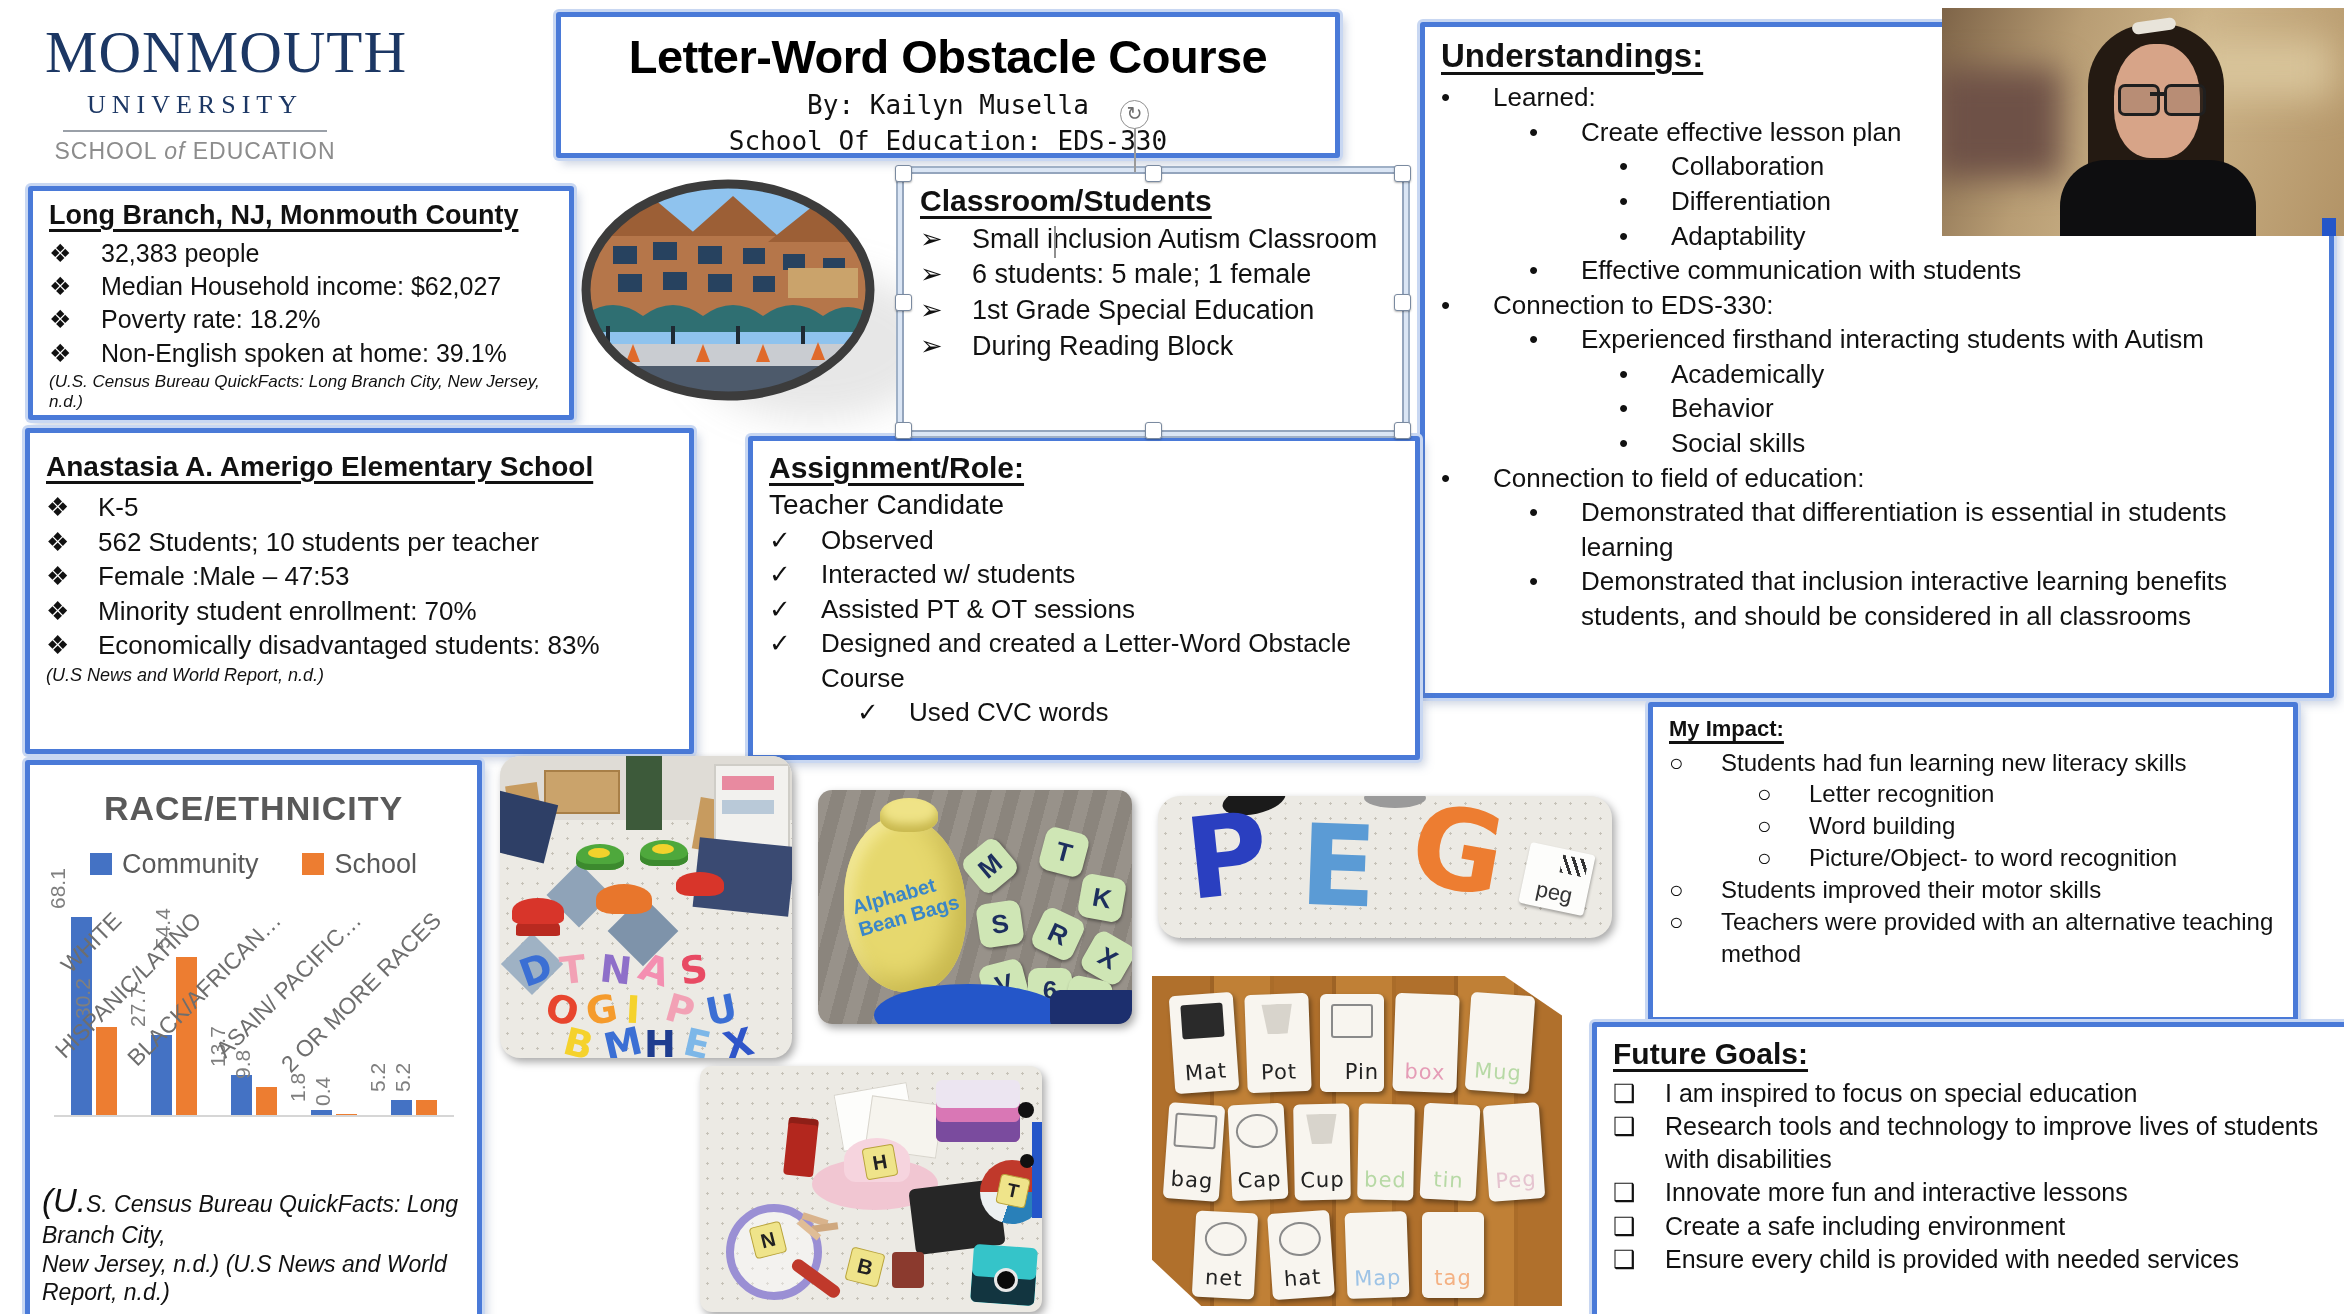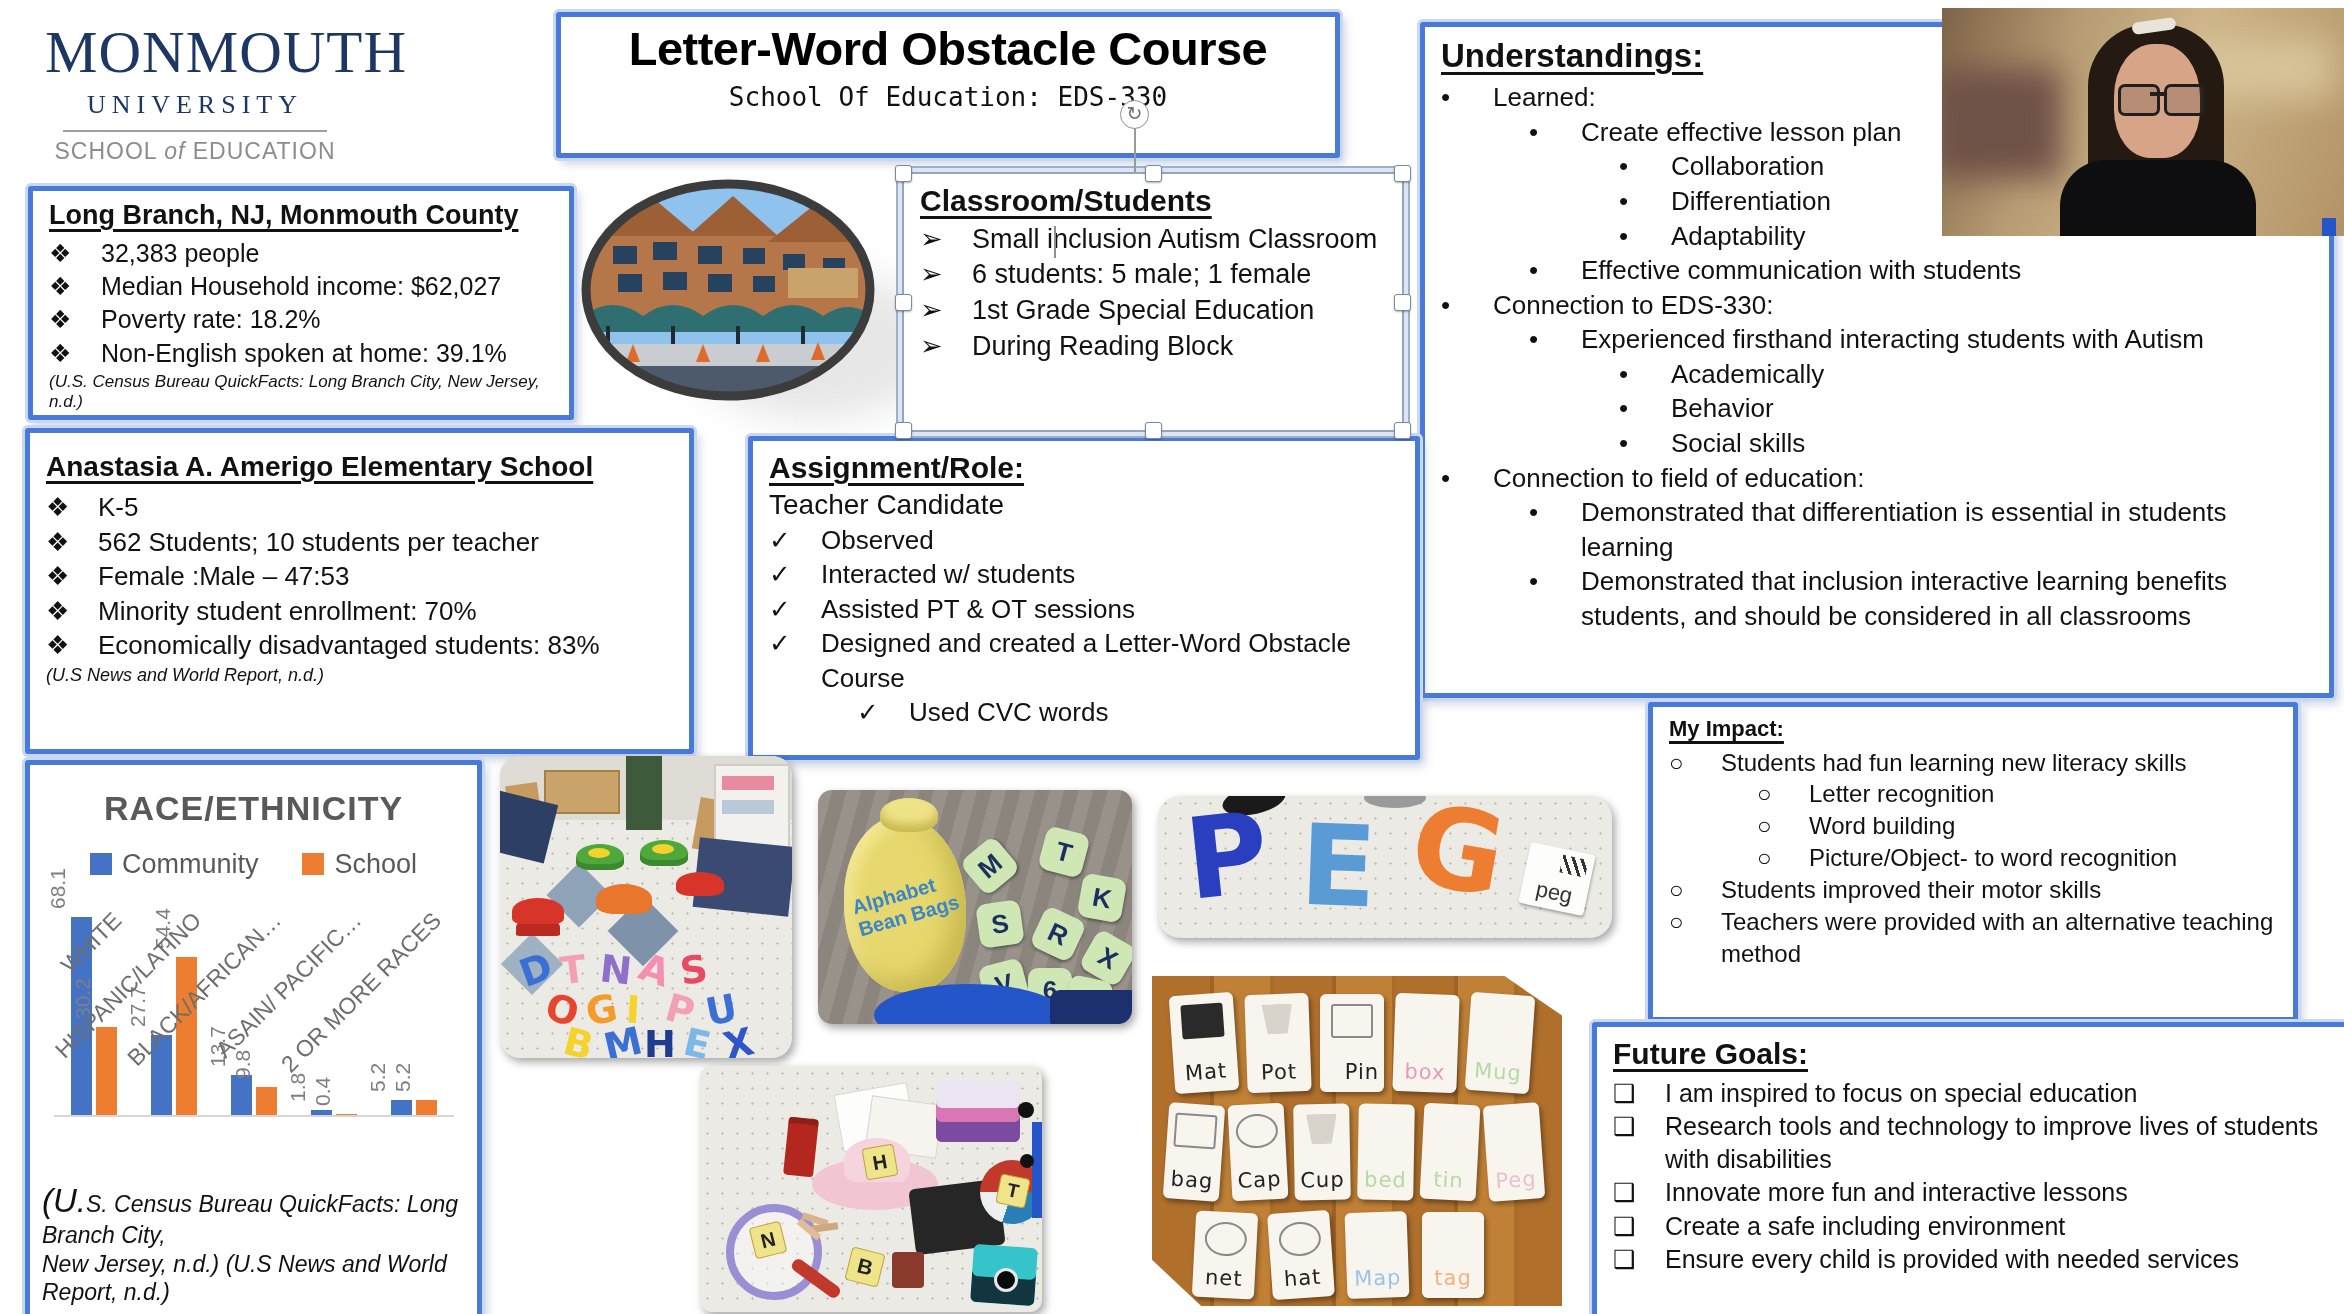--- a/index.html
+++ b/index.html
@@ -22,21 +22,21 @@
   
   .logo{position:absolute;left:45px;top:18px;width:300px;text-align:center;color:#1c3764;}
   .logo .l1{font-family:"Liberation Serif",serif;font-size:59px;letter-spacing:1px;}
   .logo .l2{font-family:"Liberation Serif",serif;font-size:26px;letter-spacing:6px;margin-top:3px;}
   .logo .rule{height:2px;background:#9aa0a8;margin:10px 18px 6px 18px;}
   .logo .l3{font-size:23px;color:#8c8c8c;letter-spacing:1px;}
   .logo .l3 .of{font-style:italic;}
 
   
   .titlebox{left:556px;top:12px;width:774px;height:136px;text-align:center;}
-  .titlebox .t{font-size:47px;font-weight:800;letter-spacing:-.5px;margin-top:4px;color:#000;}
+  .titlebox .t{font-size:47px;font-weight:800;letter-spacing:-.5px;margin-top:12px;color:#000;}
   .titlebox .s{font-family:"DejaVu Sans Mono",monospace;font-size:26px;margin-top:6px;color:#111;}
 
   
   .selected-box{position:absolute;left:902px;top:172px;width:466px;height:242px;background:#fff;
                 border:2px solid #94a5bd;box-shadow:0 0 0 4px #dbe6f5,0 0 0 6px #9fb0c6;z-index:20;}
   .handle{position:absolute;width:15px;height:15px;background:#fff;border:1px solid #7a8aa0;border-radius:3px;
           box-shadow:0 1px 2px rgba(0,0,0,.3);z-index:24;}
   .rotate-stem{position:absolute;left:1134px;top:128px;width:1.5px;height:44px;background:#9a9a9a;z-index:22;}
   .rotate-handle{position:absolute;left:1120px;top:100px;width:27px;height:27px;border-radius:50%;background:#fff;
                  border:1.5px solid #8f8f8f;color:#6d6d6d;font-size:19px;line-height:25px;text-align:center;z-index:23;}
@@ -146,20 +146,21 @@
     <div class="l1">MONMOUTH</div>
     <div class="l2">UNIVERSITY</div>
     <div class="rule"></div>
     <div class="l3">
       <span>SCHOOL</span> <span class="of">of</span> <span>EDUCATION</span>
     </div>
   </div>
 
   <div class="bluebox titlebox">
     <div class="t">Letter-Word Obstacle Course</div>
+    <div class="s">By: Kailyn Musella</div>
     <div class="s">School Of Education: EDS-330</div>
   </div>
 
   <div class="smudge"></div>
 
   <div class="bluebox pad" style="left:28px;top:186px;width:504px;height:210px;">
     <div class="bh" style="font-size:27px;">Long Branch, NJ, Monmouth County</div>
     <div style="font-size:25px;margin-top:4px;">
         <div class="li lvl1">
           <span class="mk">❖</span>

